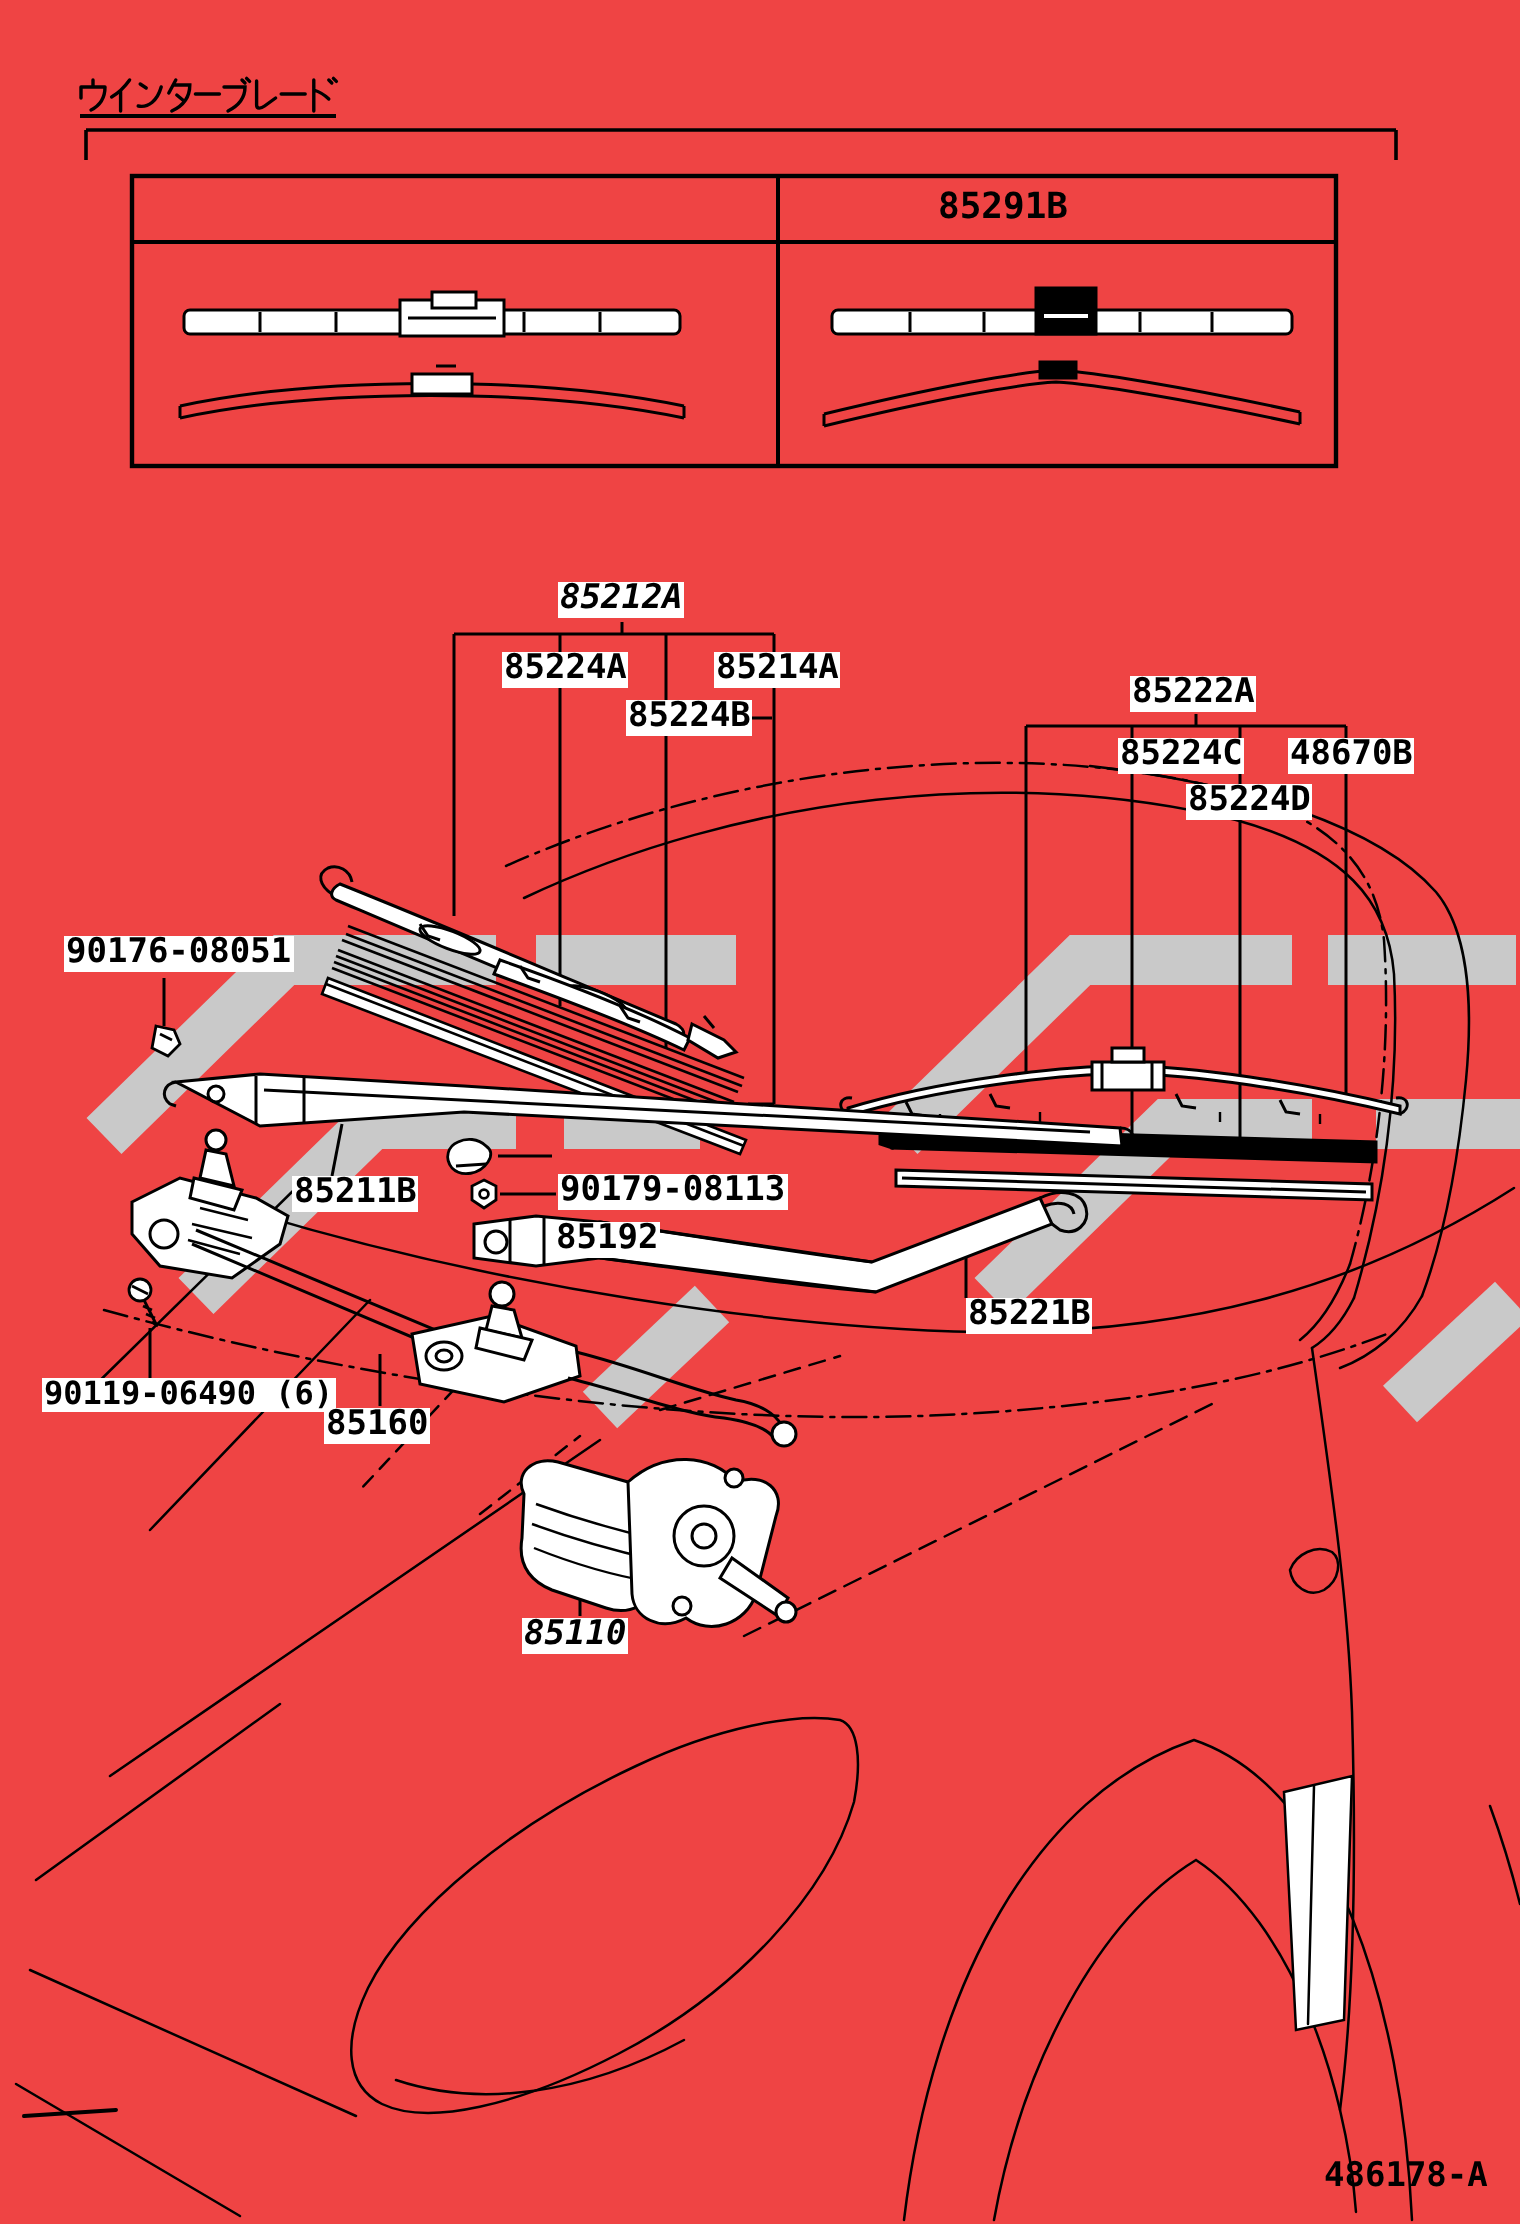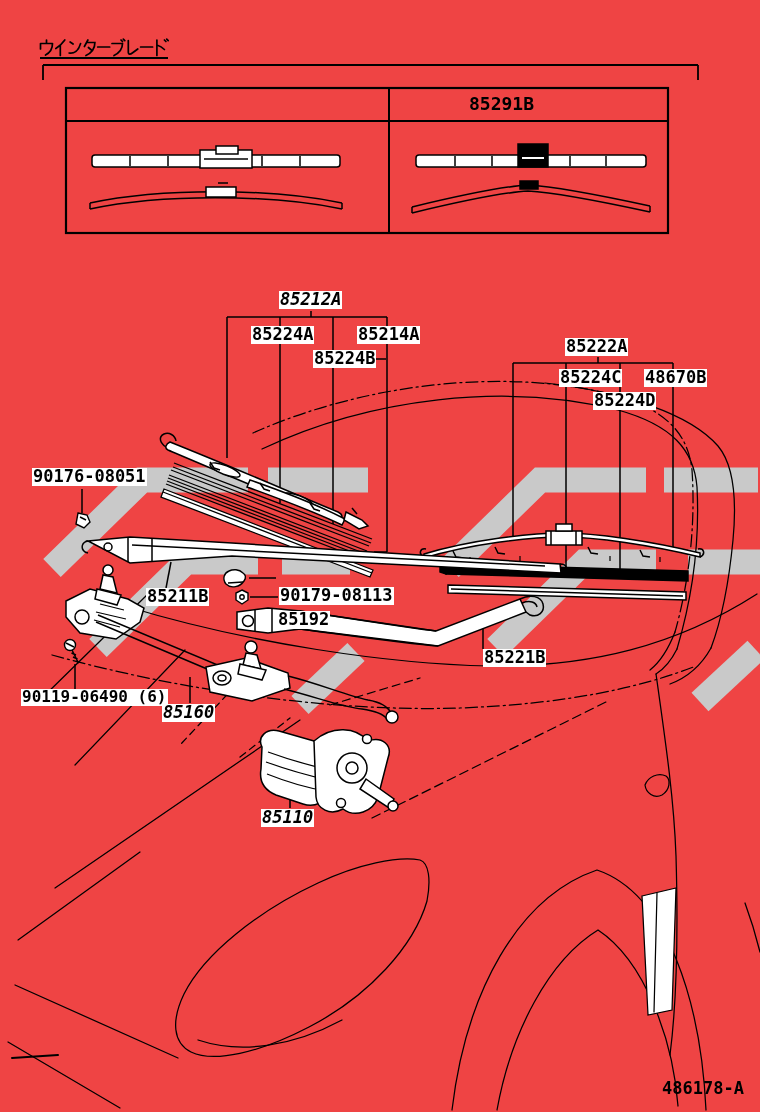--- a/index.html
+++ b/index.html
@@ -266,17 +266,17 @@
   <div class="pn" style="left:537px;top:369px;margin-left:22px;">85224C</div>
   <div class="pn" style="left:644px;top:369px;">48670B</div>
   <div class="pn" style="left:593px;top:392px;">85224D</div>
 
   <div class="pn" style="left:32px;top:468px;text-align:center;">90176-08051</div>
   <div class="pn" style="left:277px;top:564px;margin-top:47px;">85192</div>
   <div class="pn" style="left:146px;top:588px;">85211B</div>
   <div class="pn" style="left:279px;top:587px;">90179-08113</div>
   <div class="pn" style="left:452px;top:649px;margin-left:31px;">85221B</div>
   <div class="pn pn-sm" style="left:21px;top:689px;">90119-06490 (6)</div>
-  <div class="pn" style="left:162px;top:704px;font-style:italic;">85160</div>
+  <div class="pn" style="left:162px;top:704px;">85160</div>
   <div class="pn" style="left:261px;top:809px;font-style:italic;">85110</div>
 
   <div class="docnum" style="left:662px;top:1078px;">486178-A</div>
 </div>
 
 </body></html>

